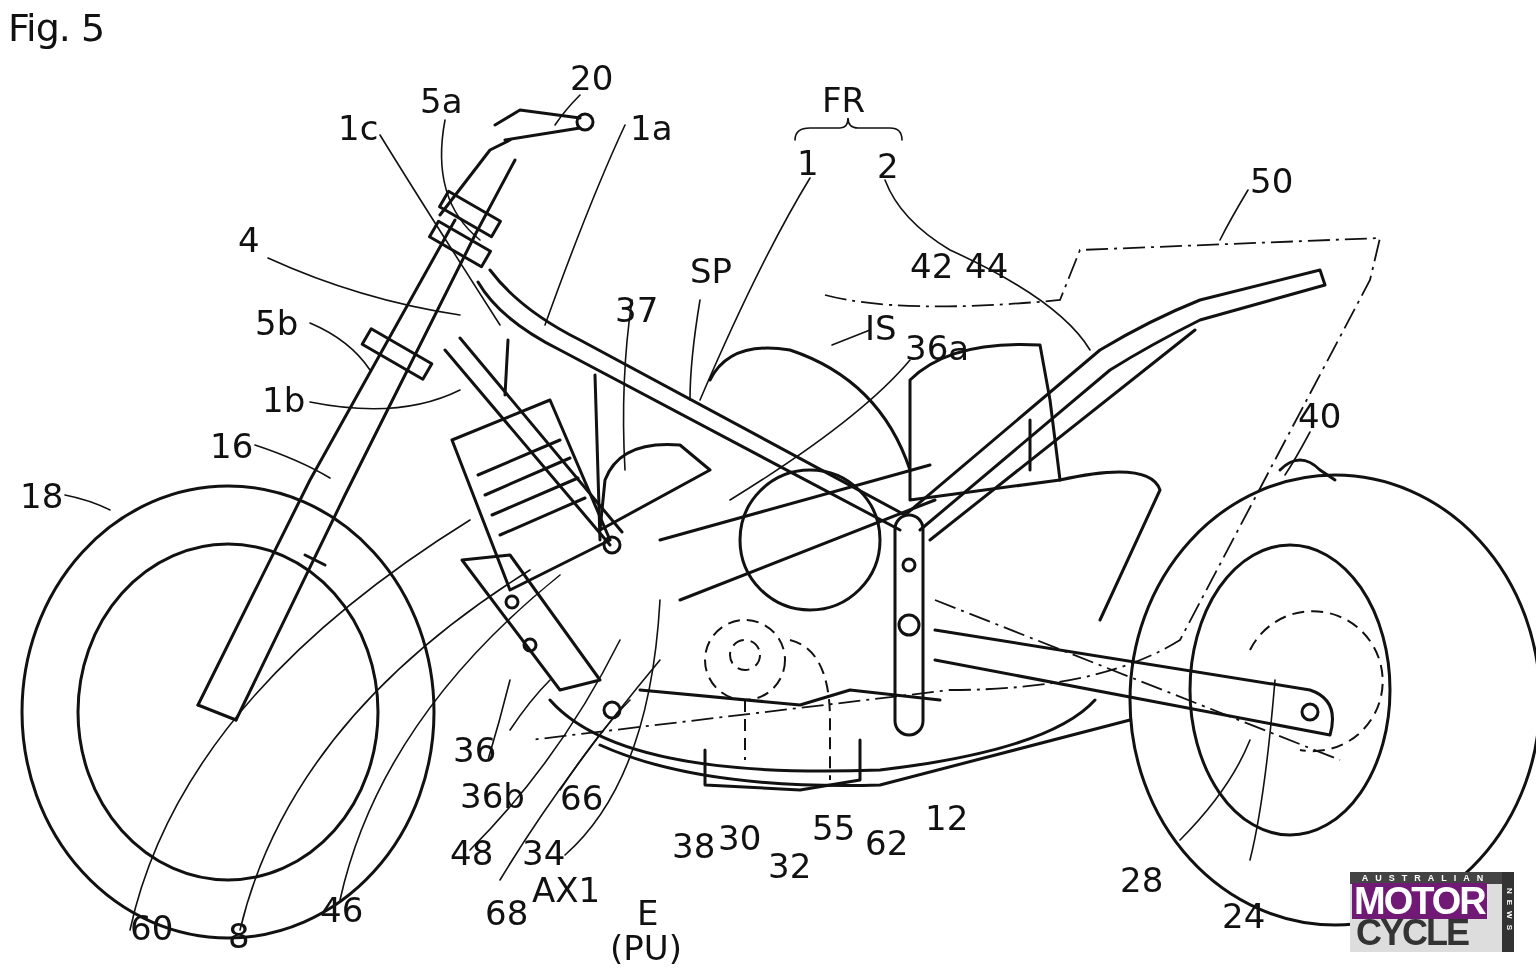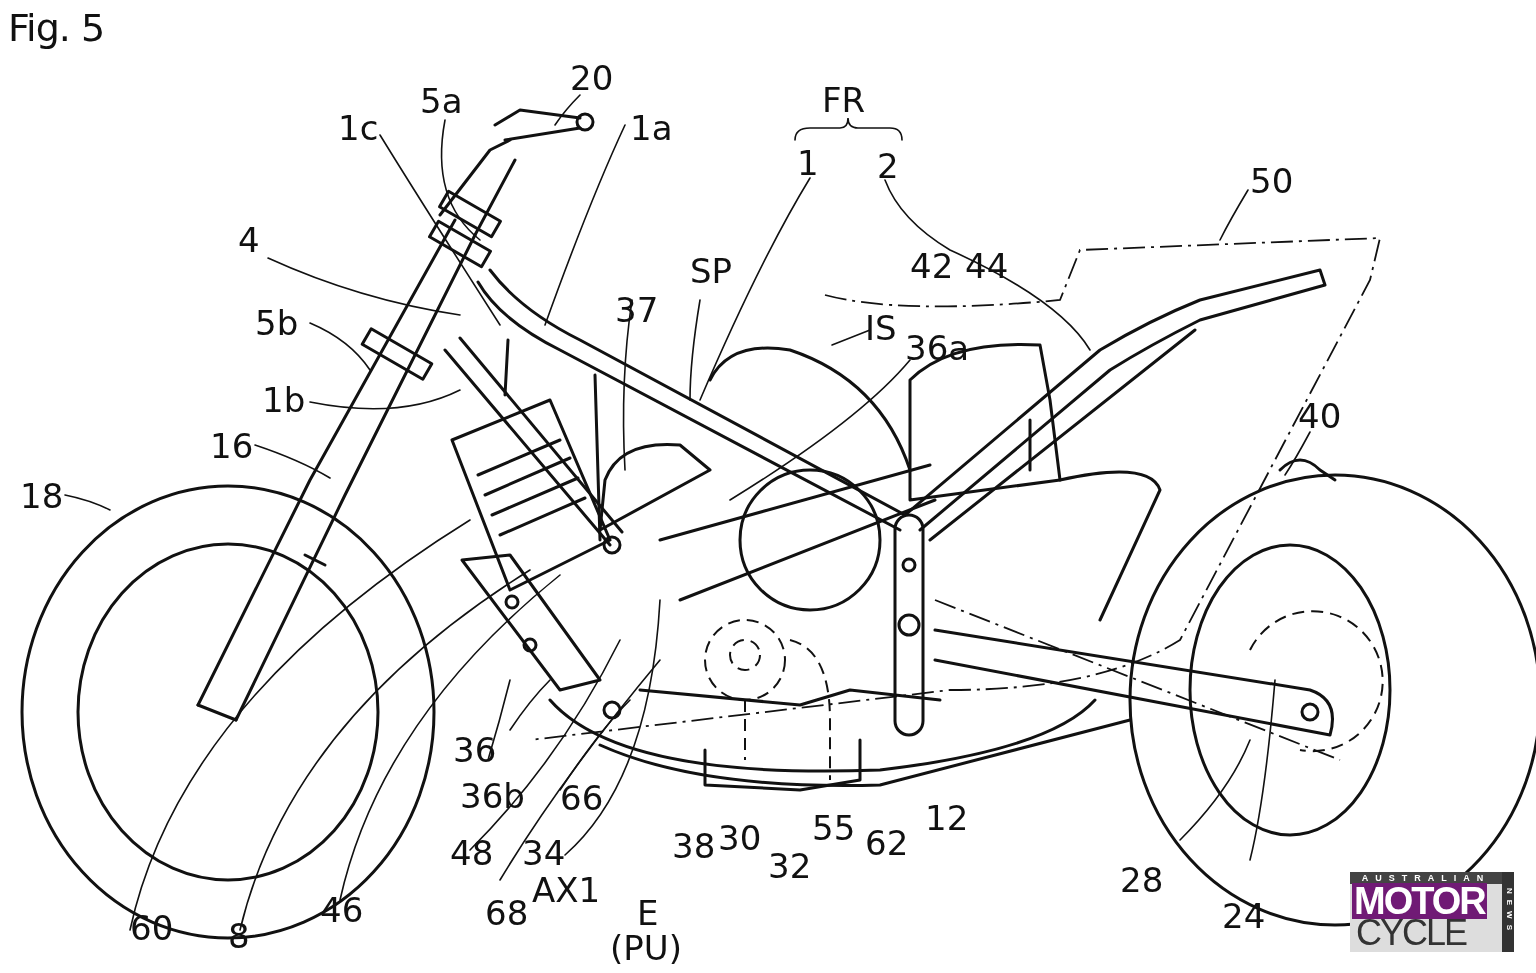--- a/index.html
+++ b/index.html
@@ -8,21 +8,21 @@
   svg#drawing{position:absolute;left:0;top:0;}
   .ln{fill:none;stroke:#111;stroke-width:3;stroke-linecap:round;stroke-linejoin:round;}
   .thin{fill:none;stroke:#111;stroke-width:1.6;stroke-linecap:round;}
   .dash{fill:none;stroke:#111;stroke-width:2;stroke-dasharray:12 7;}
   .dashdot{fill:none;stroke:#111;stroke-width:1.8;stroke-dasharray:22 6 3 6;}
   .lbl{font-family:"DejaVu Sans",sans-serif;font-size:34px;fill:#111;}
   #logo{position:absolute;left:1350px;top:872px;width:164px;height:80px;background:#ddd;}
   #logo .top{position:absolute;left:0;top:0;width:152px;height:12px;background:#444;color:#fff;font-size:9px;letter-spacing:7px;text-align:center;line-height:12px;font-weight:bold;}
   #logo .side{position:absolute;right:0;top:0;width:12px;height:80px;background:#333;color:#fff;font-size:8px;writing-mode:vertical-rl;text-align:center;letter-spacing:6px;font-weight:bold;}
   #logo .m{position:absolute;left:2px;top:11px;font-size:38px;font-weight:bold;color:#fff;background:#701a75;line-height:36px;padding:0 2px;letter-spacing:-2px;}
-  #logo .c{position:absolute;left:6px;top:44px;font-size:36px;font-weight:normal;color:#333;line-height:34px;letter-spacing:-2px;}
+  #logo .c{position:absolute;left:6px;top:44px;font-size:36px;font-weight:bold;color:#333;line-height:34px;letter-spacing:-2px;}
 </style>
 </head>
 <body>
 
 <div id="fig-title">Fig. 5</div>
 
 <svg id="drawing" width="1536" height="973" viewBox="0 0 1536 973">
 
   <g>
     <ellipse class="ln" cx="228" cy="712" rx="206" ry="226"></ellipse>

